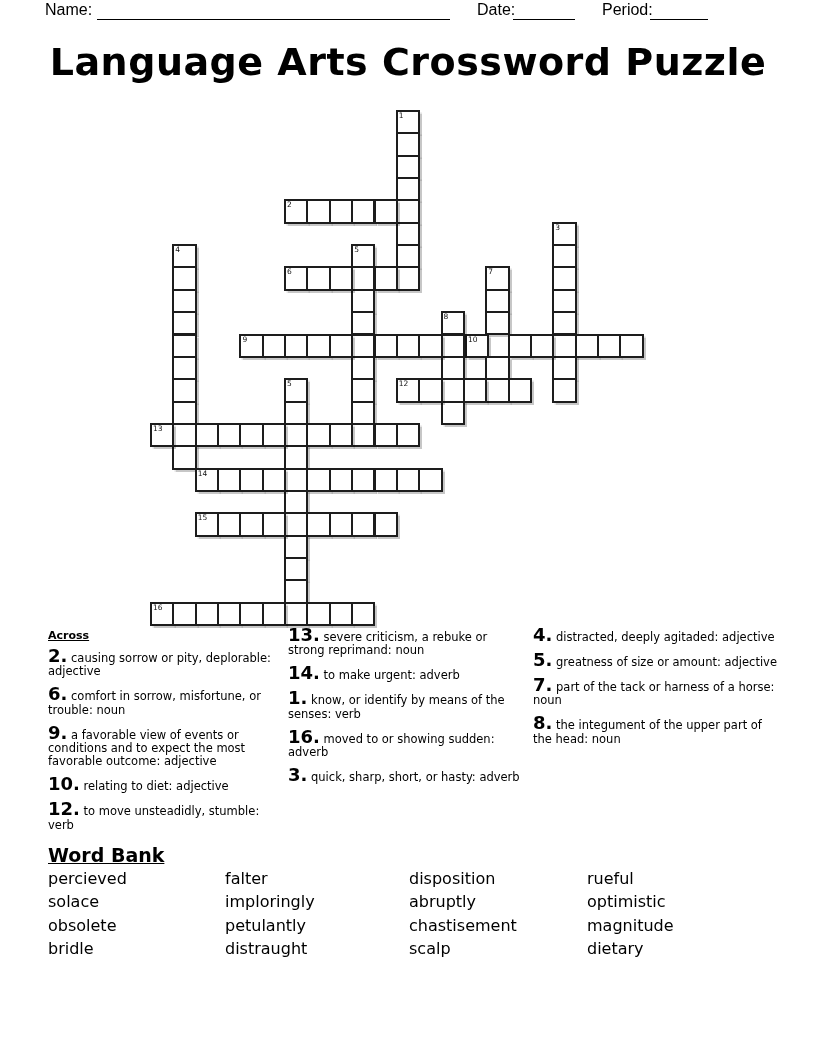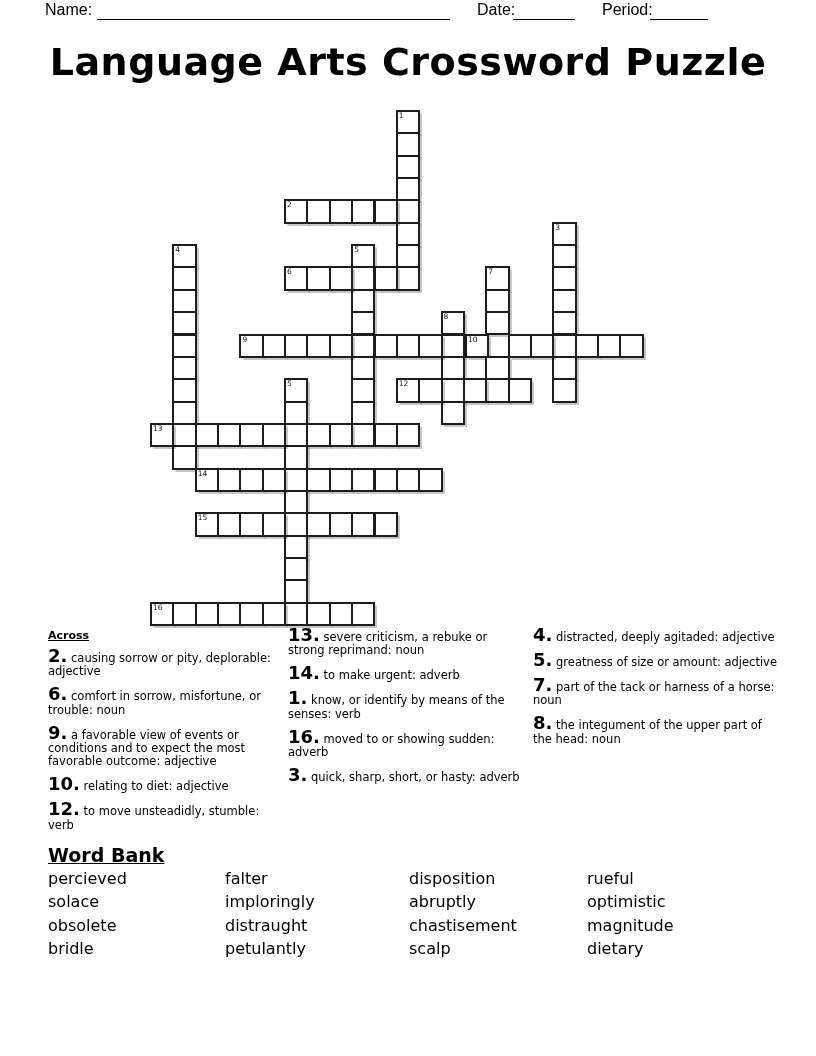--- a/index.html
+++ b/index.html
@@ -226,22 +226,22 @@
     </div>
 
   <div class="wb-head">Word Bank</div>
   <div id="wordbank">
       <div class="wb-word">percieved</div>
       <div class="wb-word">solace</div>
       <div class="wb-word">obsolete</div>
       <div class="wb-word">bridle</div>
       <div class="wb-word">falter</div>
       <div class="wb-word">imploringly</div>
+      <div class="wb-word">petulantly</div>
       <div class="wb-word">distraught</div>
-      <div class="wb-word">petulantly</div>
       <div class="wb-word">disposition</div>
       <div class="wb-word">abruptly</div>
       <div class="wb-word">chastisement</div>
       <div class="wb-word">scalp</div>
       <div class="wb-word">rueful</div>
       <div class="wb-word">optimistic</div>
       <div class="wb-word">magnitude</div>
       <div class="wb-word">dietary</div>
     </div>
 

